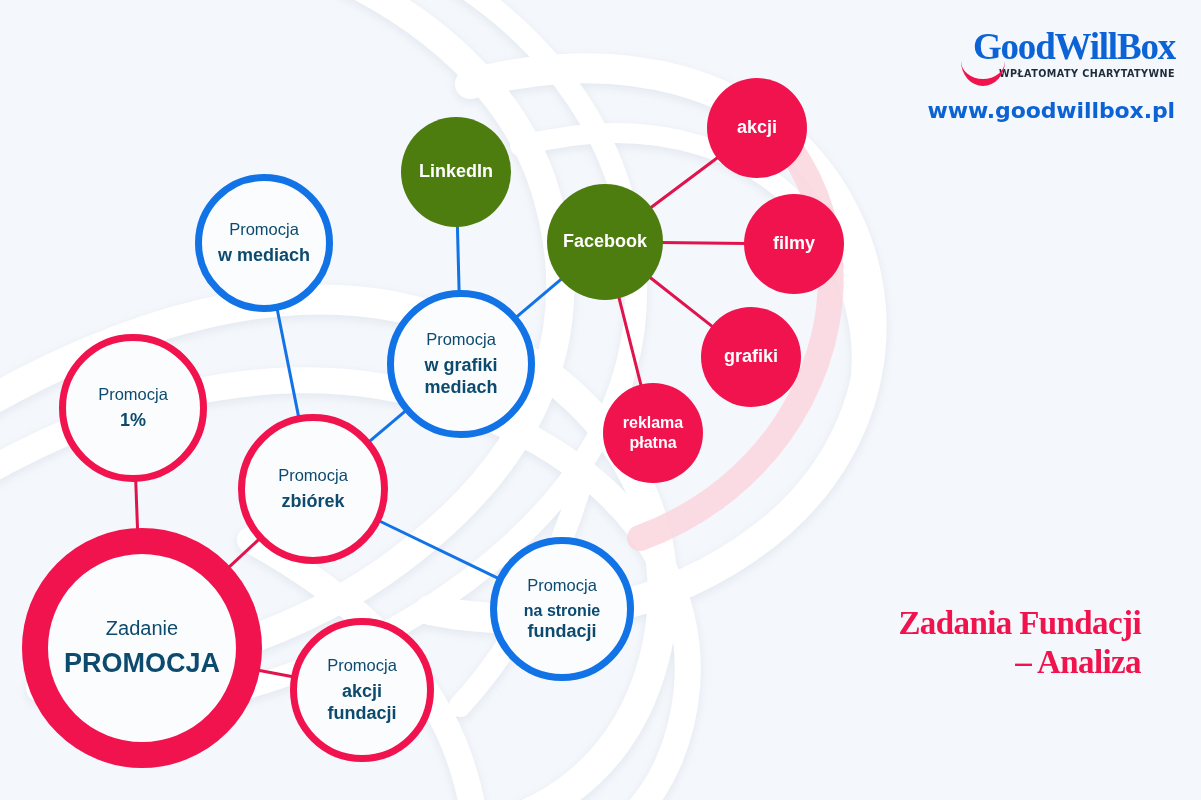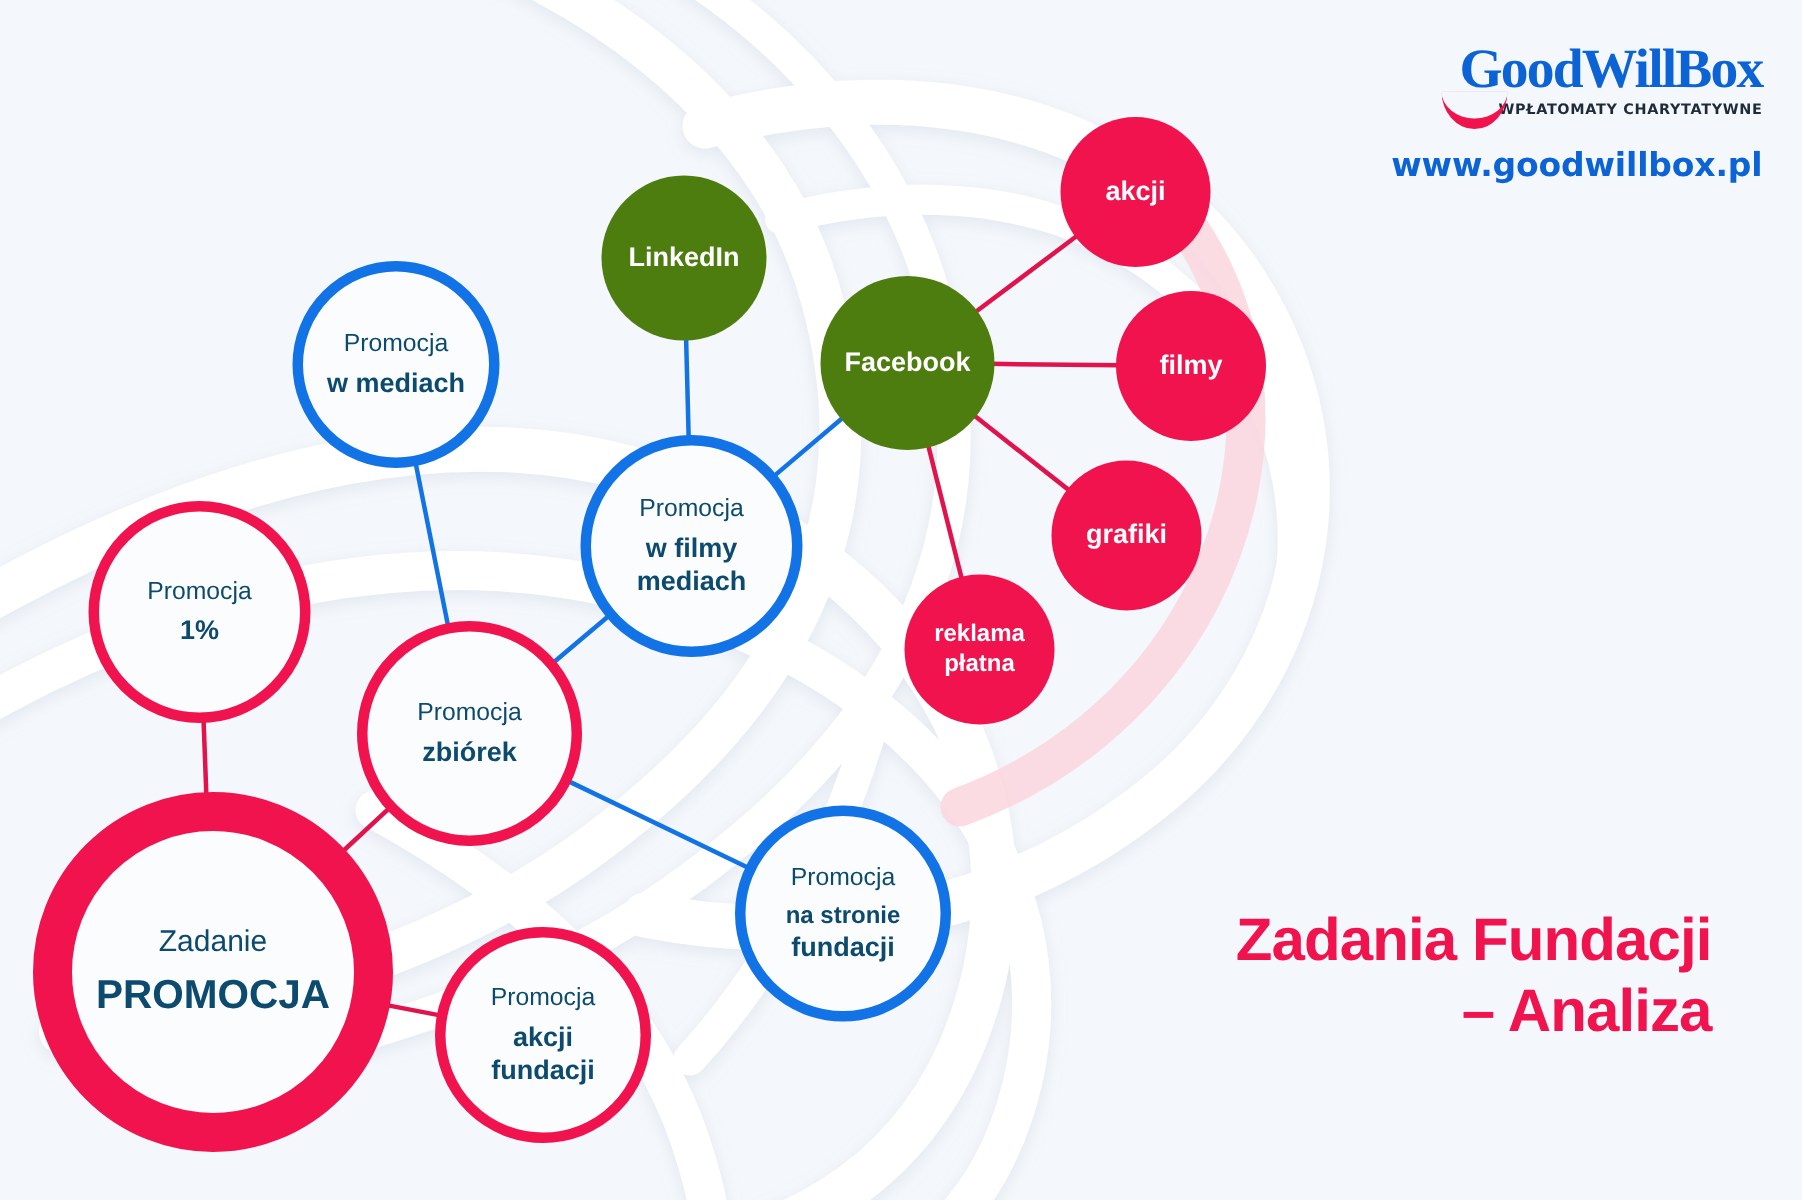--- a/index.html
+++ b/index.html
@@ -117,23 +117,23 @@
     white-space: nowrap;
   }
 
   
   #headline {
     position: absolute;
     right: 60px;
     top: 604px;
     width: 420px;
     text-align: right;
-    font-family: Liberation Sans, sans-serif;
-    font-weight: bold;
-    font-size: 40px;
+    font-family: Liberation Serif, serif;
+    font-weight: bold;
+    font-size: 33px;
     line-height: 1.18;
     letter-spacing: -0.6px;
     color: #f0134d;
   }
   #headline .hl { display: block; white-space: nowrap; }
 </style>
 </head>
 <body>
 
 <div id="stage">
@@ -197,21 +197,21 @@
         <span class="ln" style="font-size: 16.5px; margin-bottom: 6px;">Promocja</span>
         <span class="ln b" style="font-size: 16px;">na stronie</span>
         <span class="ln b" style="font-size: 18px;">fundacji</span>
       </div>
       <div class="node outline-blue" style="left: 195px; top: 174px; width: 138px; height: 138px;">
         <span class="ln" style="font-size: 16.5px; margin-bottom: 6px;">Promocja</span>
         <span class="ln b" style="font-size: 18px;">w mediach</span>
       </div>
       <div class="node outline-blue" style="left: 387px; top: 290px; width: 148px; height: 148px;">
         <span class="ln" style="font-size: 16.5px; margin-bottom: 6px;">Promocja</span>
-        <span class="ln b" style="font-size: 18px;">w filmy</span>
+        <span class="ln b" style="font-size: 18px;">w grafiki</span>
         <span class="ln b" style="font-size: 18px;">mediach</span>
       </div>
       <div class="node solid-blue" style="left: 401px; top: 117px; width: 110px; height: 110px;">
         <span class="ln b" style="font-size: 18px;">LinkedIn</span>
       </div>
       <div class="node solid-blue" style="left: 547px; top: 184px; width: 116px; height: 116px;">
         <span class="ln b" style="font-size: 18px;">Facebook</span>
       </div>
       <div class="node solid-red" style="left: 707px; top: 78px; width: 100px; height: 100px;">
         <span class="ln b" style="font-size: 18px;">akcji</span>

